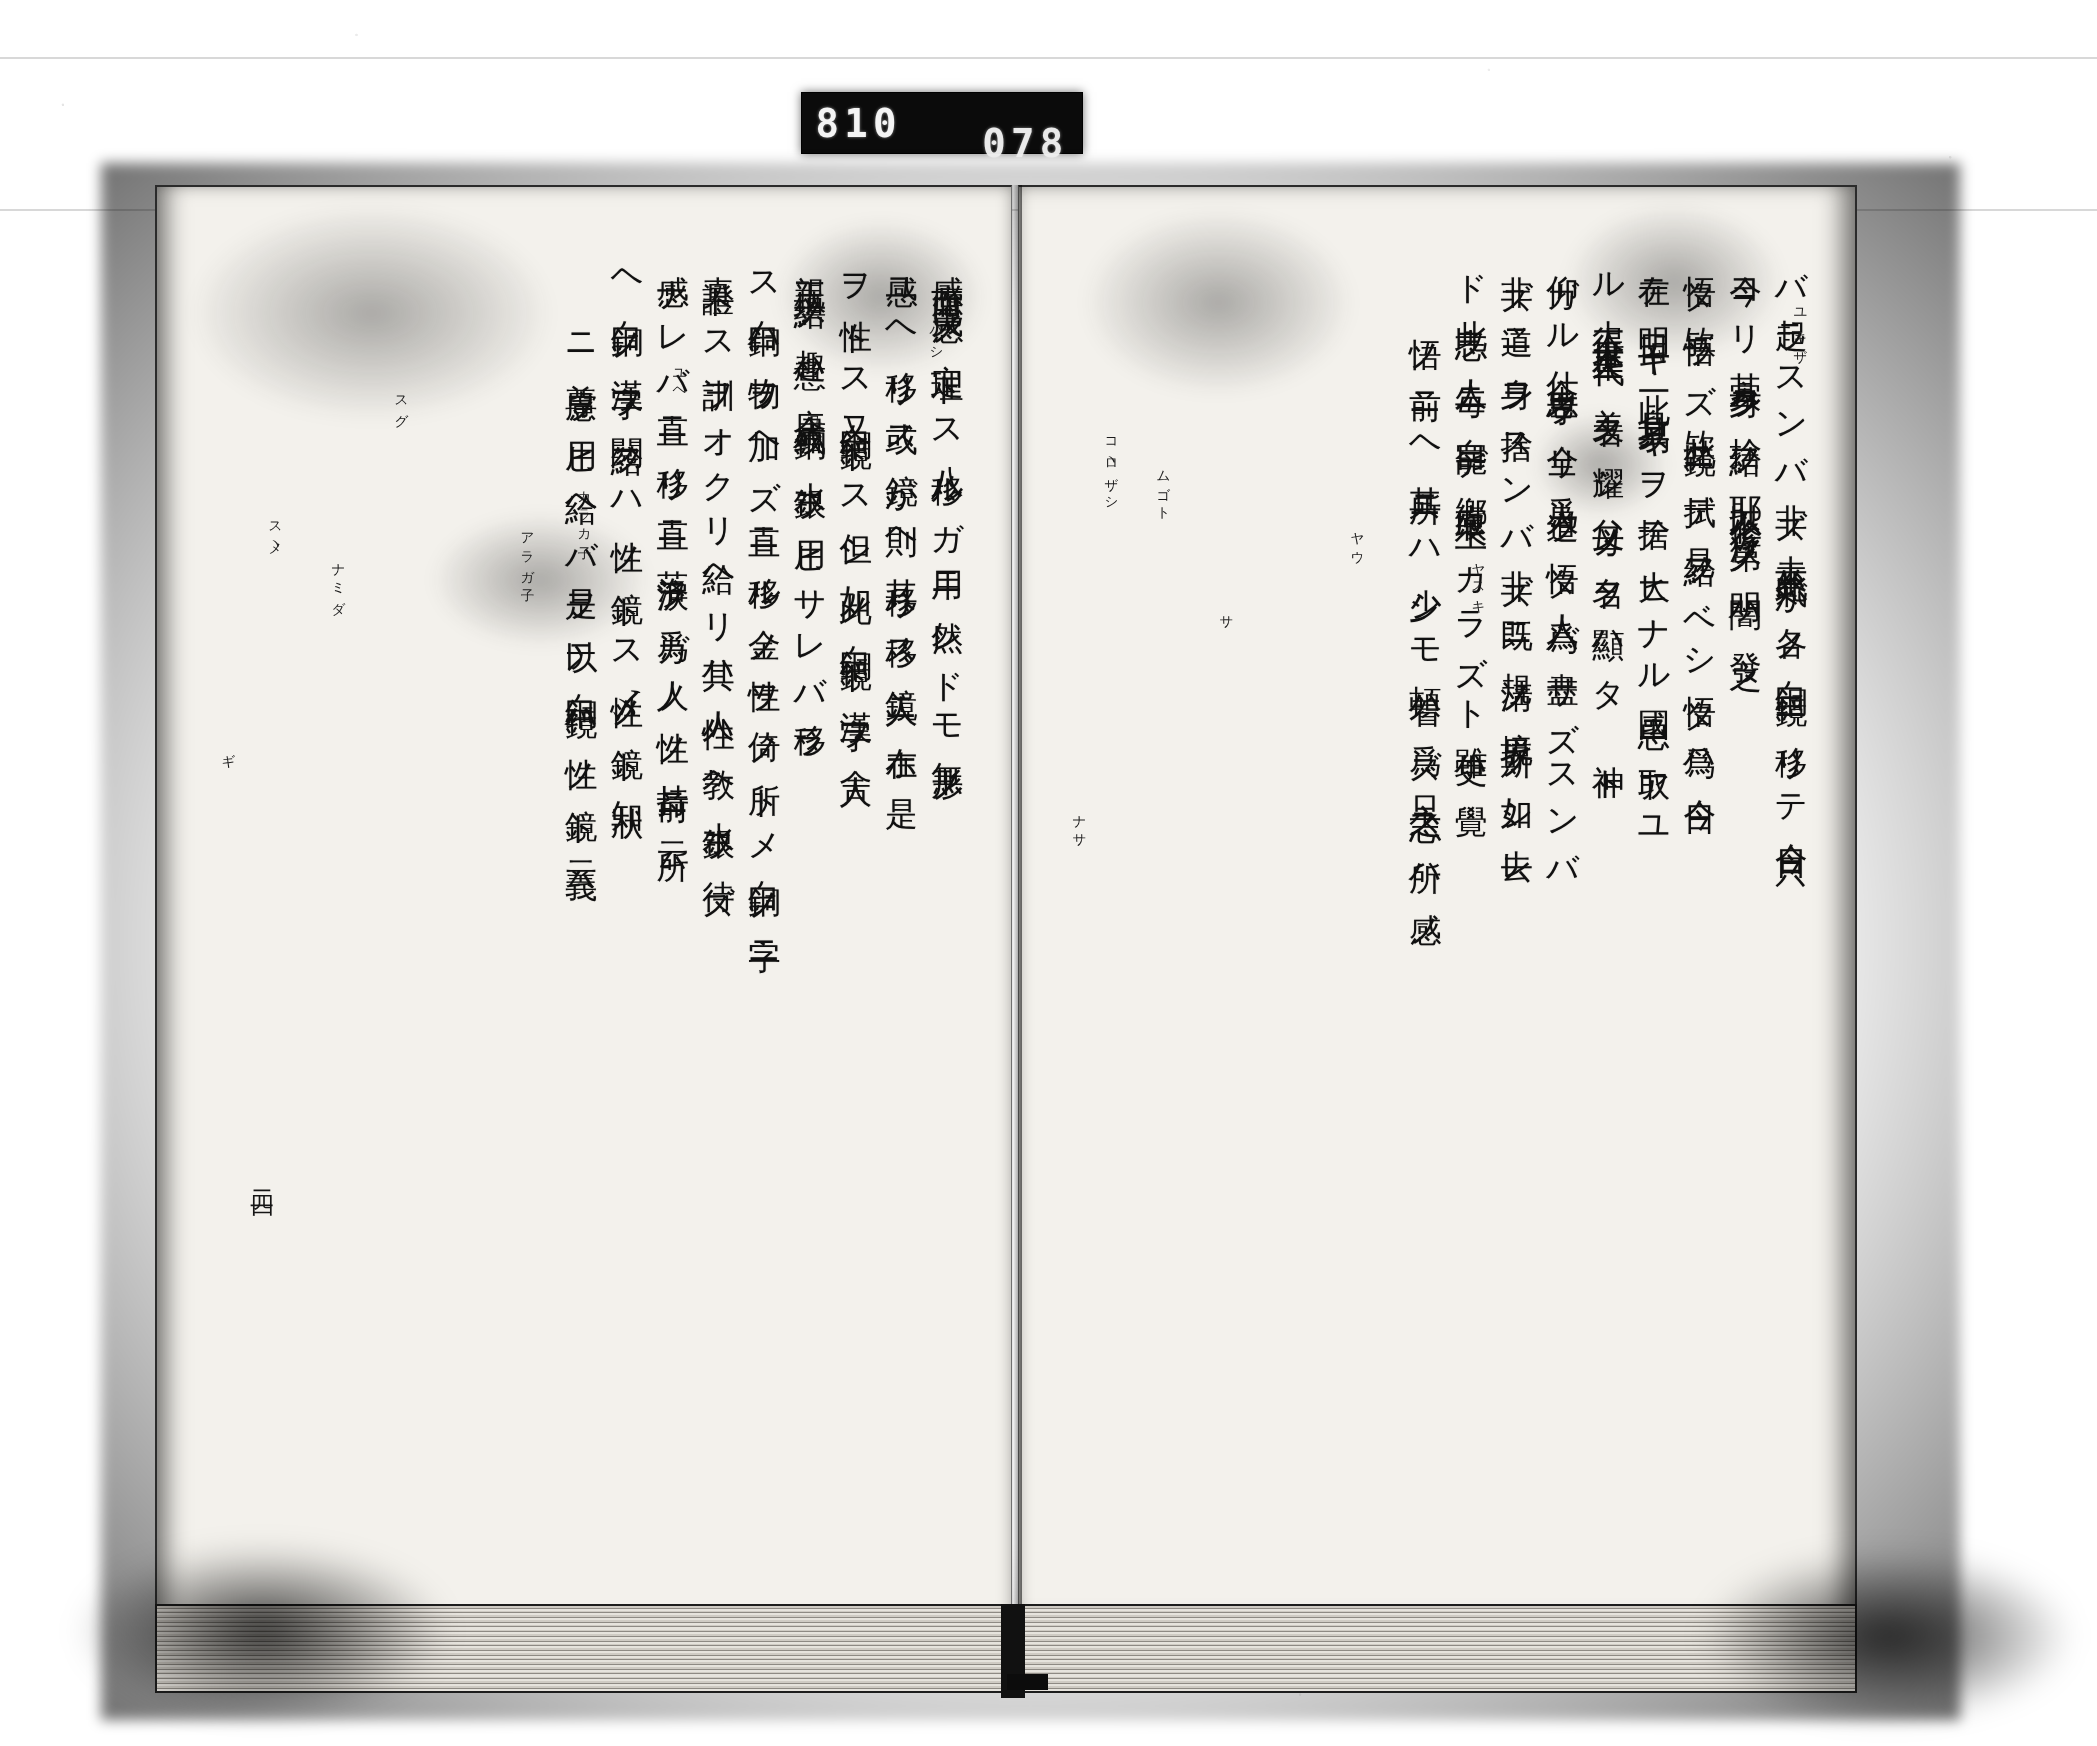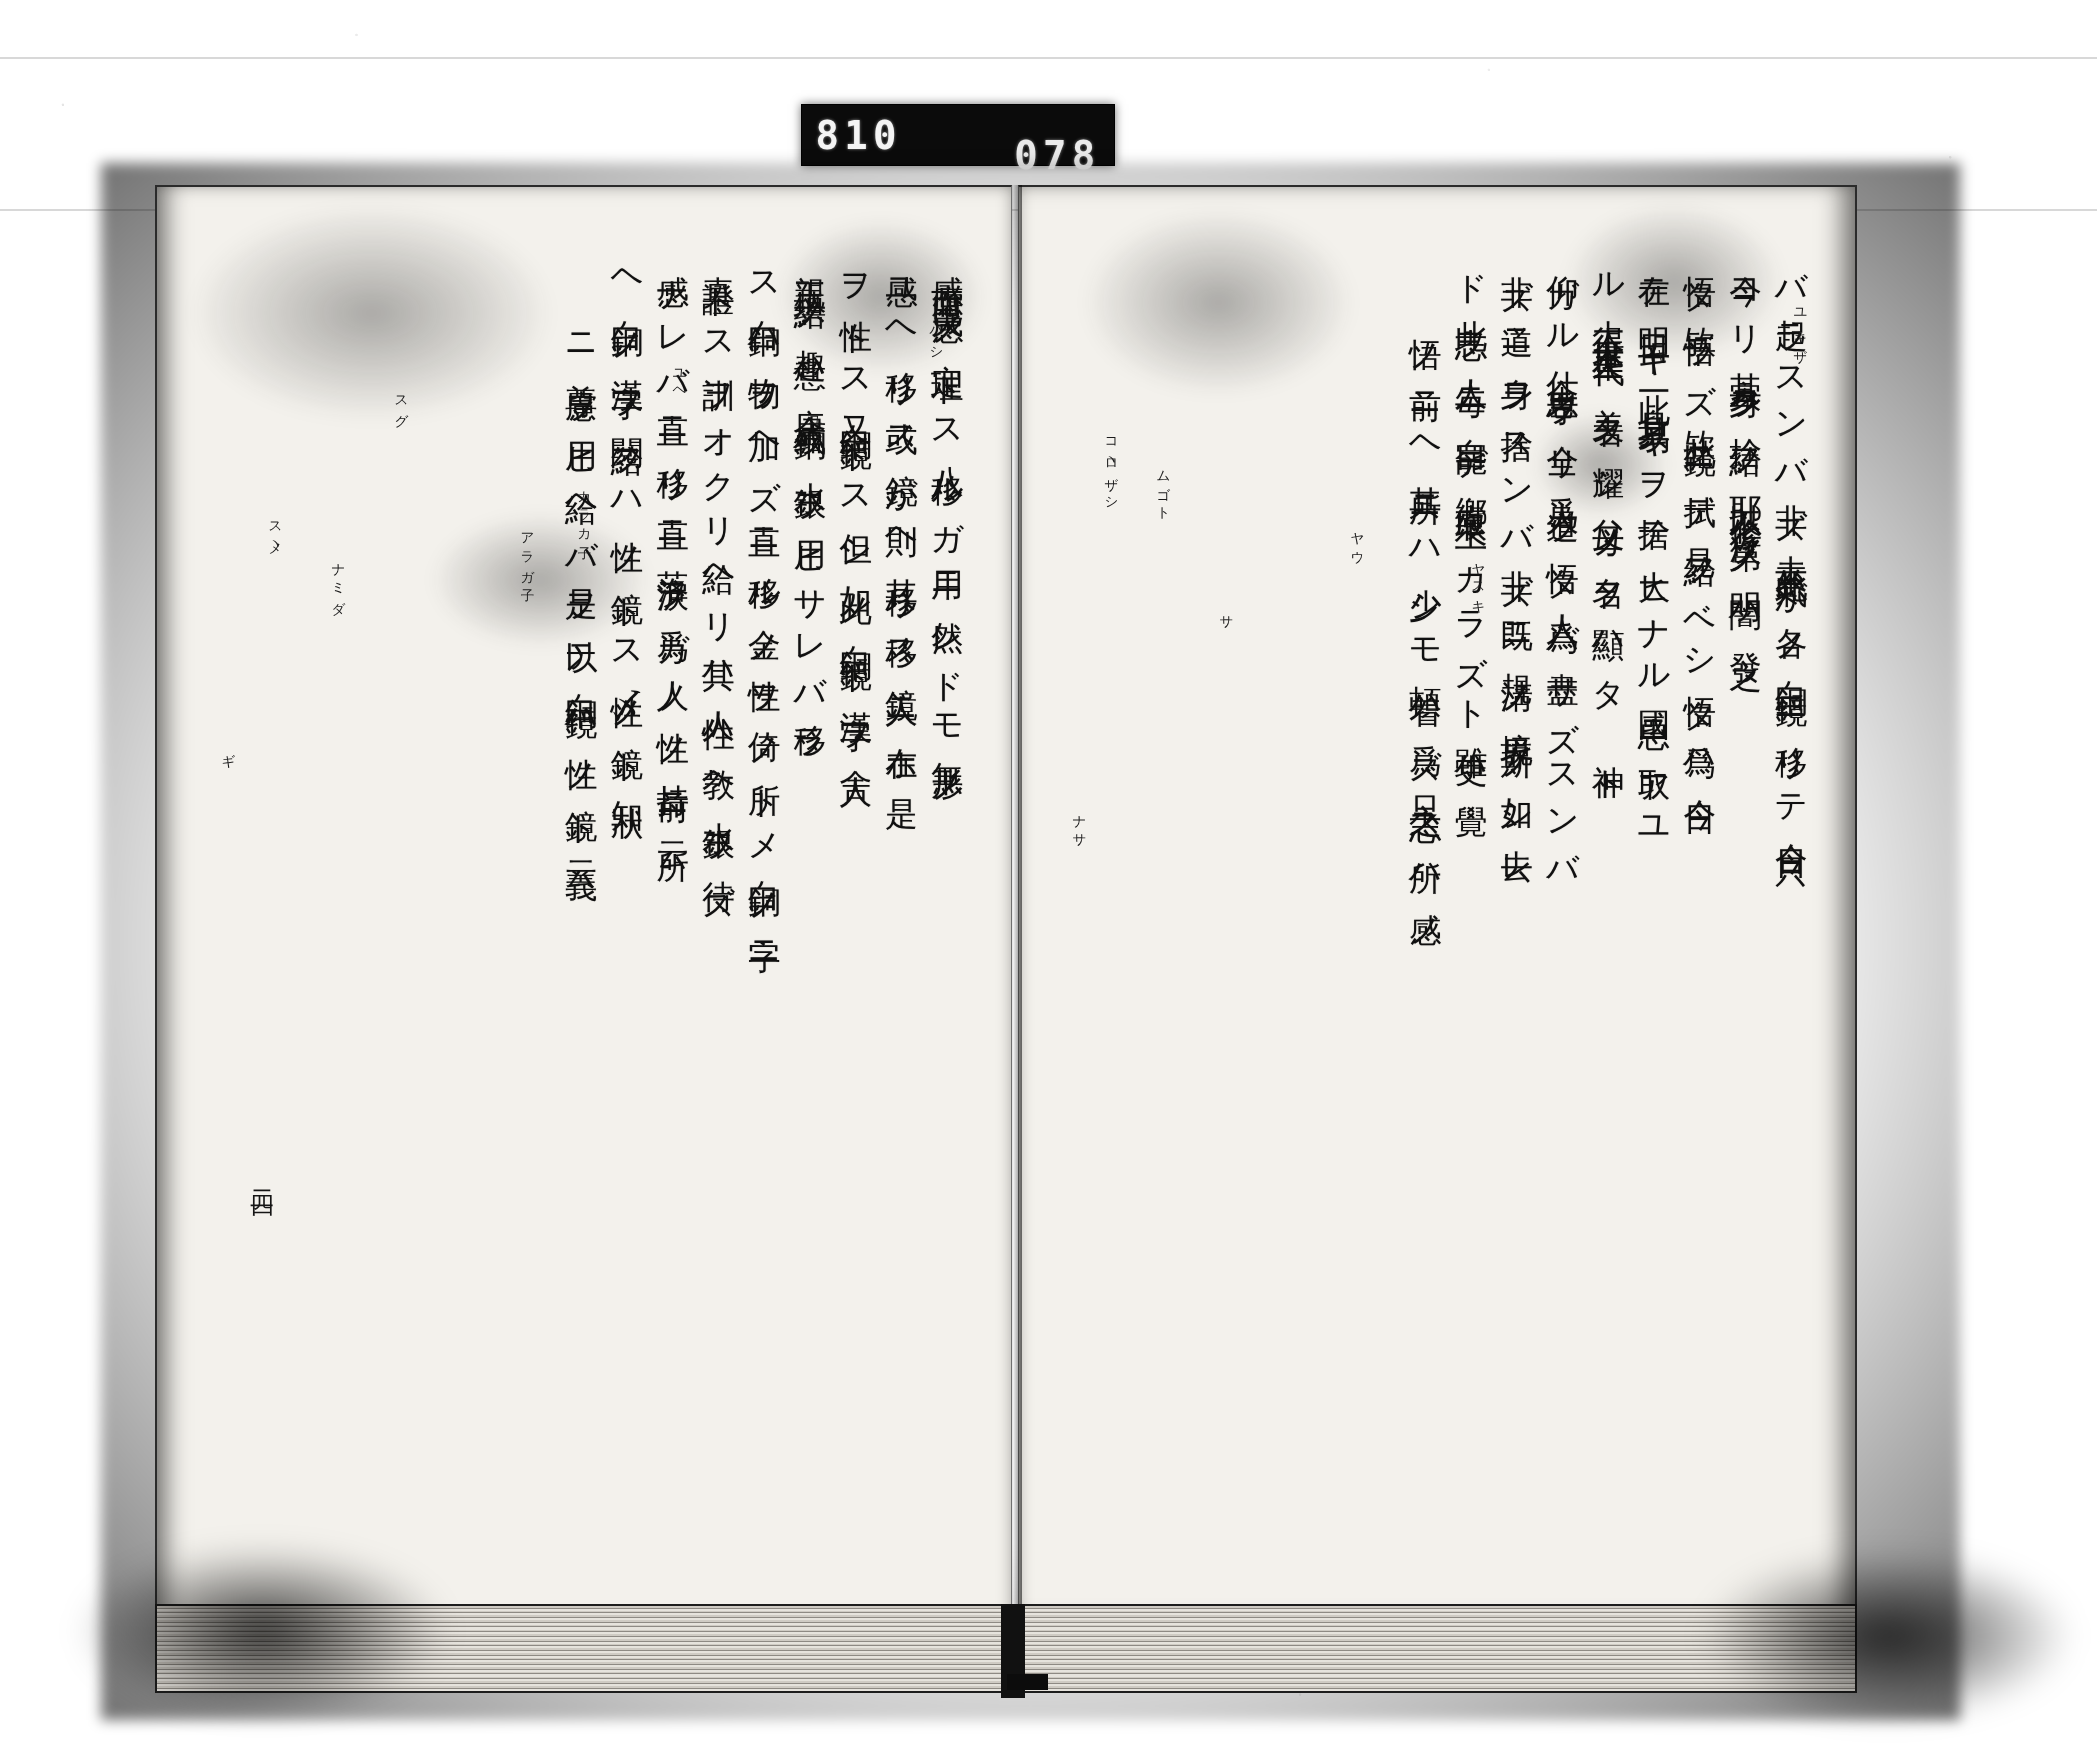--- a/index.html
+++ b/index.html
@@ -47,22 +47,22 @@
       radial-gradient(circle at 8% 78%, rgba(0,0,0,.06) 0 1px, transparent 1.6px),
       radial-gradient(circle at 26% 94%, rgba(0,0,0,.06) 0 1px, transparent 1.6px),
       radial-gradient(circle at 62% 97%, rgba(0,0,0,.05) 0 1px, transparent 1.6px),
       radial-gradient(circle at 88% 88%, rgba(0,0,0,.06) 0 1px, transparent 1.6px);
   }
 
   
   #counter {
     position: absolute;
     left: 801px;
-    top: 104px;
-    width: 314px;
+    top: 92px;
+    width: 282px;
     height: 62px;
     background: #0b0b0b;
     border: 1.6px solid #000;
     display: flex;
     align-items: center;
     justify-content: space-between;
     padding: 0 13.6px;
     box-sizing: border-box;
     box-shadow: 0 0 9.4px rgba(0,0,0,.55);
     gap: 38px;

